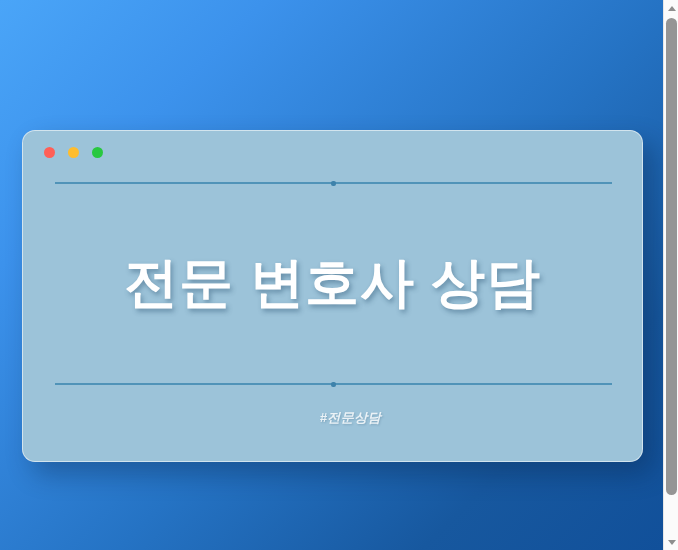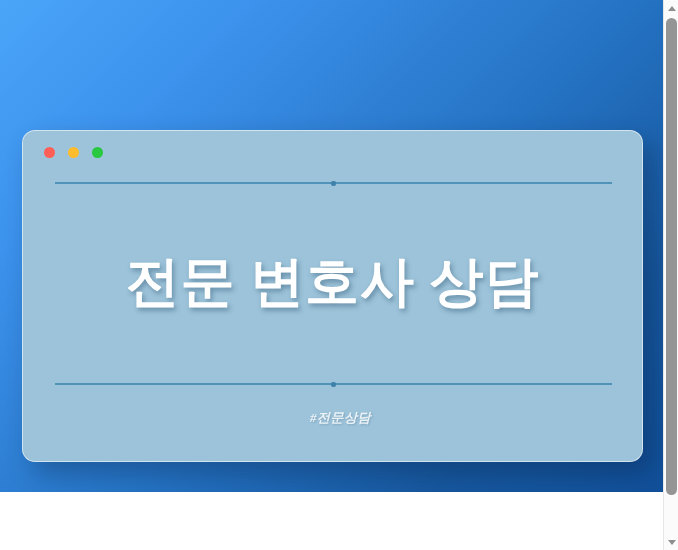--- a/index.html
+++ b/index.html
@@ -21,24 +21,23 @@
     height: 550px;
     overflow: hidden;
   }
 
   
   #canvas {
     position: absolute;
     left: 0;
     top: 0;
     width: 663px;
-    height: 492px;
+    height: 550px;
     background: linear-gradient(135deg, #4aa5f8 0%, #3c92ec 22%, #2573c4 55%, #17589f 80%, #11509a 100%);
     overflow: hidden;
-    font-family: Liberation Serif, serif;
   }
 
   
   #card {
     position: absolute;
     left: 22px;
     top: 130px;
     width: 621px;
     height: 332px;
     box-sizing: border-box;
@@ -117,21 +116,21 @@
     font-weight: 300;
     color: rgba(255,255,255,0.92);
     letter-spacing: 1px;
     line-height: 1.1;
     text-shadow: 1px 2px 4px rgba(40, 80, 110, 0.25);
     white-space: nowrap;
   }
 
   #hashtag {
     position: absolute;
-    left: 8px;
+    left: 18px;
     top: 278px;
     width: 100%;
     text-align: center;
     font-size: 13px;
     font-style: italic;
     font-weight: 700;
     letter-spacing: 0.5px;
     color: rgba(255,255,255,0.82);
     text-shadow: 1px 1px 2px rgba(40, 80, 110, 0.25);
   }

